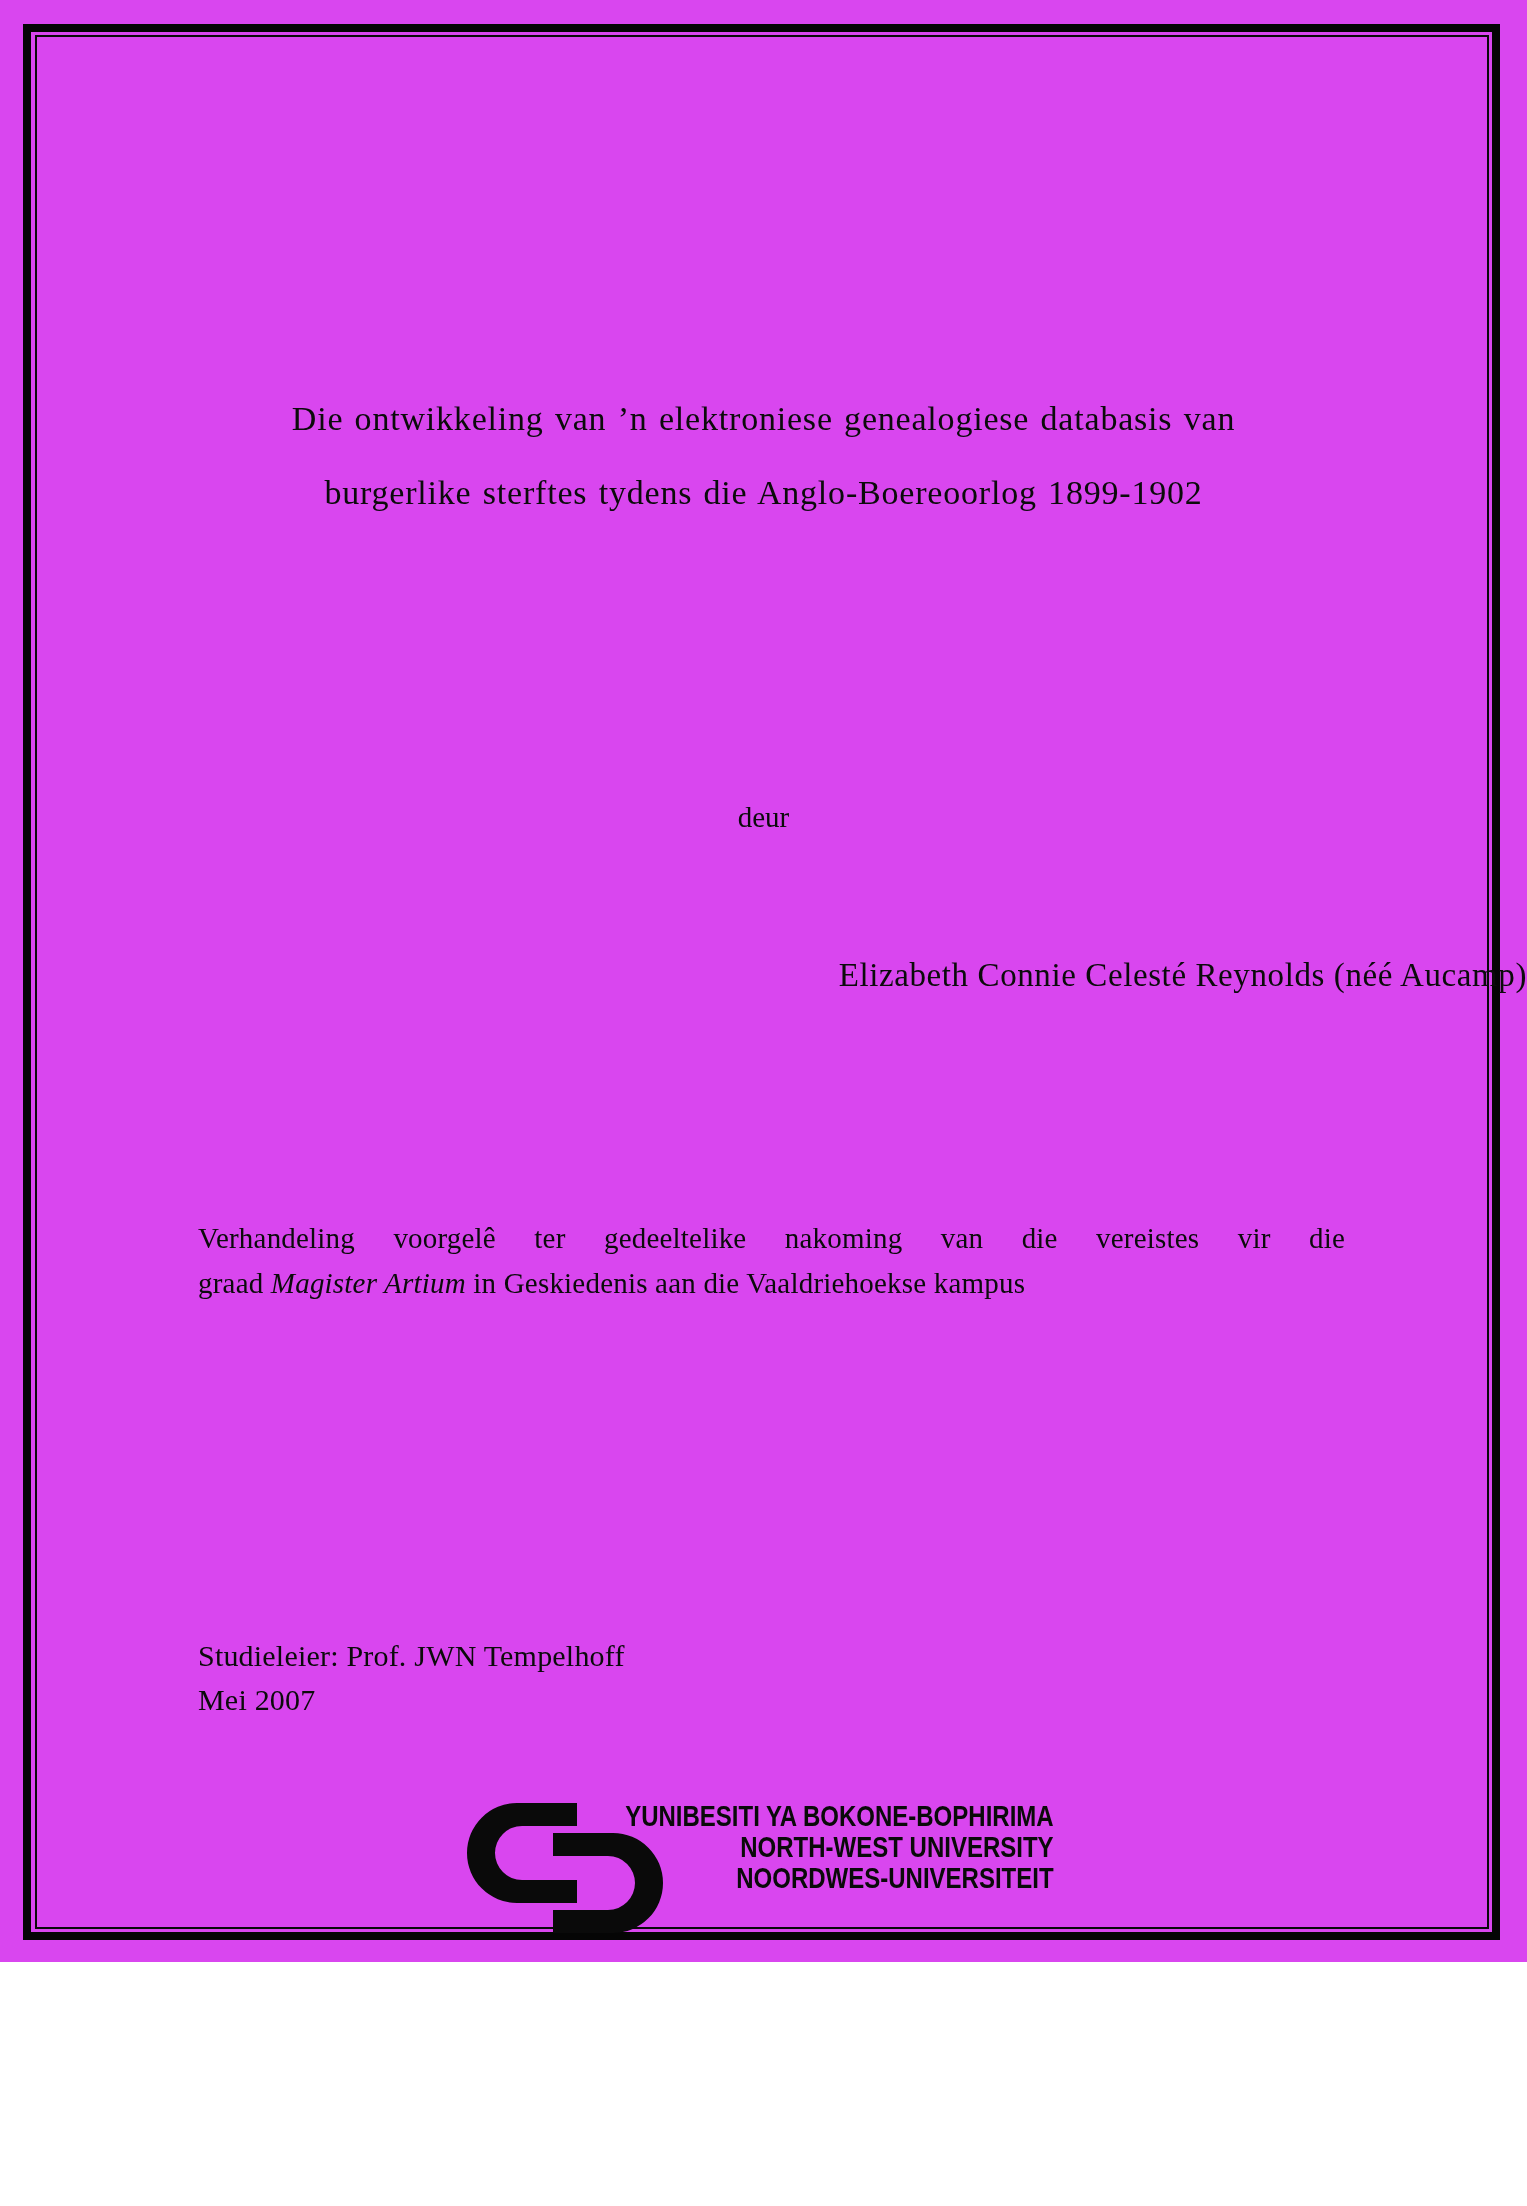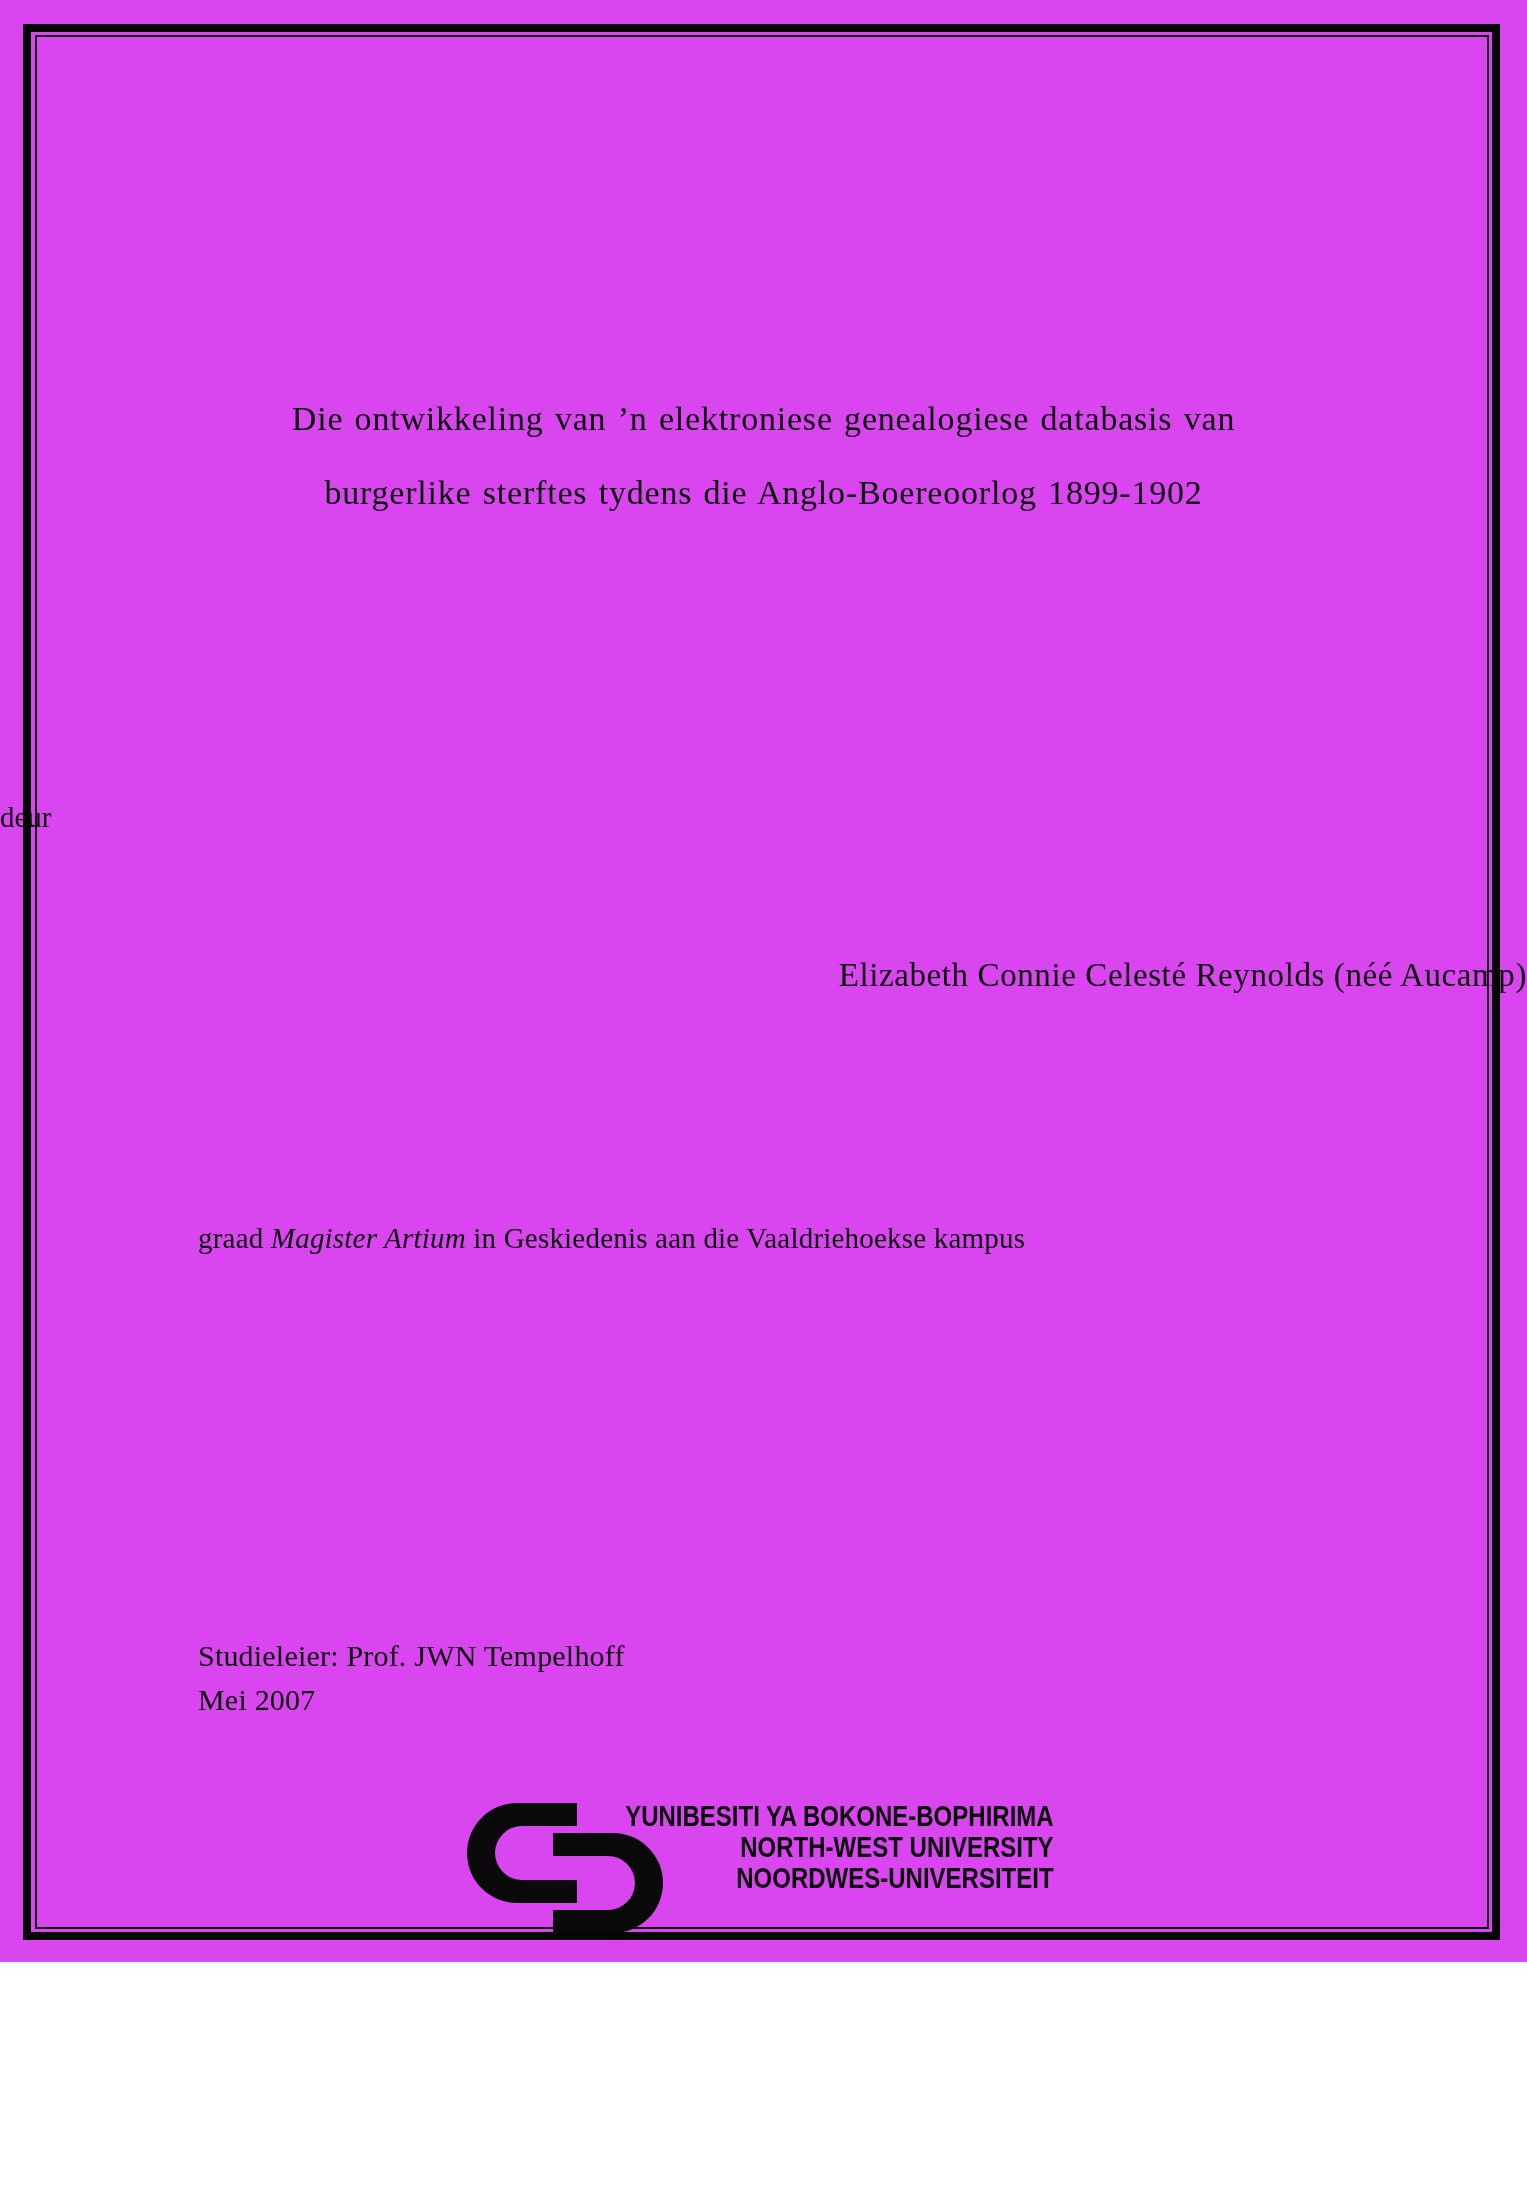--- a/index.html
+++ b/index.html
@@ -35,20 +35,21 @@
     left: 60px; right: 60px; top: 382px;
     text-align: center;
     font-size: 34px;
     line-height: 74px;
     letter-spacing: 0.8px;
     word-spacing: 2px;
   }
   .byline {
     position: absolute;
     left: 0; right: 0; top: 803px;
+    text-align: center;
     font-size: 29px;
     line-height: 29px;
   }
   .author {
     position: absolute;
     left: 0; right: 0; top: 959px;
     text-align: right;
     font-size: 33px;
     line-height: 33px;
     letter-spacing: 0.6px;
@@ -103,20 +104,21 @@
   <div class="title-block">
     <div>Die ontwikkeling van ’n elektroniese genealogiese databasis van</div>
     <div>burgerlike sterftes tydens die Anglo-Boereoorlog 1899-1902</div>
   </div>
 
   <div class="byline">deur</div>
 
   <div class="author">Elizabeth Connie Celesté Reynolds (néé Aucamp)</div>
 
   <div class="statement">
+    <div class="justified">Verhandeling voorgelê ter gedeeltelike nakoming van die vereistes vir die</div>
     <div><span>graad </span><i>Magister Artium</i><span> in Geskiedenis aan die Vaaldriehoekse kampus</span></div>
   </div>
 
   <div class="supervisor-block">
     <div>Studieleier: Prof. JWN Tempelhoff</div>
     <div>Mei 2007</div>
   </div>
 
   <svg class="logo-mark" viewBox="0 0 196 130" xmlns="http://www.w3.org/2000/svg" aria-hidden="true">
     <path d="M110 0 H50 A50 50 0 0 0 50 100 H110 V77 H55 A27 27 0 0 1 55 23 H110 Z" fill="#0a0a0a"></path>

